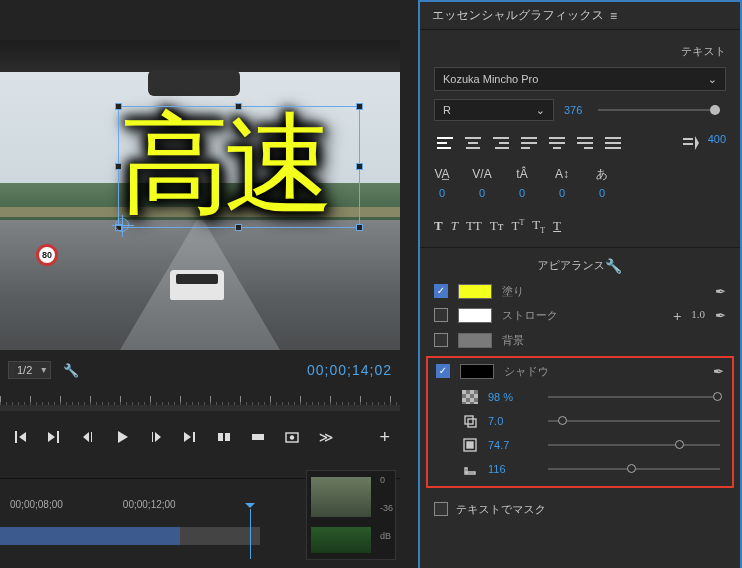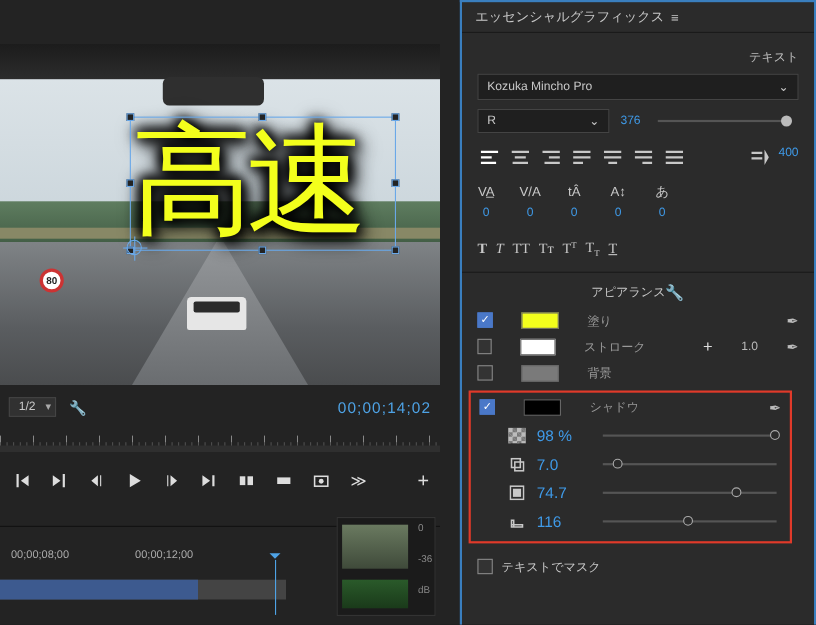--- a/index.html
+++ b/index.html
@@ -150,41 +150,41 @@
   .metrics{display:flex;flex-wrap:wrap;gap:18px 24px;margin-top:14px;}
   .metric{display:flex;align-items:center;gap:6px;font-size:11px;flex-direction:column;}
   .metric .ico{width:16px;height:14px;display:flex;align-items:center;
     justify-content:center;color:#c8c8c8;font-size:12px;}
   .tt-row{display:flex;gap:8px;margin-top:10px;align-items:center;}
   .tt{font-family:Georgia,serif;font-size:13px;color:#c8c8c8;}
   
   .appearance-head{display:flex;align-items:center;justify-content:center;
     padding:6px 14px;font-size:11px;}
   .wrench-r{font-size:14px;color:#c8c8c8;}
-  .prop-row{display:flex;align-items:center;gap:26px;padding:4px 14px;
-    font-size:11px;}
+  .prop-row{display:flex;align-items:flex-start;gap:10px;padding:4px 14px;
+    font-size:11px;font-family:Liberation Serif, serif;}
   .chk{width:14px;height:14px;border:1px solid #888;background:#333;
     display:flex;align-items:center;justify-content:center;}
   .chk.on{background:#4a78c8;border-color:#4a78c8;}
   .chk.on::after{content:'✓';font-size:10px;color:#fff;}
   .swatch{width:34px;height:15px;border:1px solid #666;}
   .prop-name{flex:0 0 auto;color:#999;}
   .grow{flex:1;}
   .plus-ico{color:#ddd;font-size:15px;}
   .numv{color:#bbb;font-size:11px;}
   .eyed{margin-left:auto;color:#bbb;font-size:13px;}
   
-  .shadow-box{margin:4px 20px 6px 6px;border:2px solid #e03a2a;
+  .shadow-box{margin:4px 6px 6px 6px;border:2px solid #e03a2a;
     padding:6px 8px 10px 8px;}
   .sh-row{display:flex;align-items:center;gap:10px;margin-top:10px;
     padding-left:26px;}
   .sh-ico{width:16px;height:14px;display:flex;align-items:center;
     justify-content:center;}
   .sh-ico svg{width:14px;height:14px;fill:none;stroke:#c8c8c8;stroke-width:1.4;}
-  .sh-val{color:#3f9ae8;width:46px;font-size:14px;}
+  .sh-val{color:#3f9ae8;width:46px;font-size:11px;}
   .sh-slider{flex:1;height:2px;background:#555;position:relative;margin:0 4px;}
   .sh-slider .knob{position:absolute;top:-4px;width:9px;height:9px;
     border-radius:50%;border:1px solid #aaa;background:#2b2b2b;}
   .dial{width:16px;height:16px;border:1.5px solid #aaa;border-radius:50%;
     position:relative;}
   .dial::after{content:'';position:absolute;left:7px;top:1px;width:1.5px;height:7px;
     background:#aaa;transform-origin:bottom;transform:rotate(135deg);}
   .checker{width:16px;height:14px;
     background:
       linear-gradient(45deg,#777 25%,transparent 25%,transparent 75%,#777 75%),

